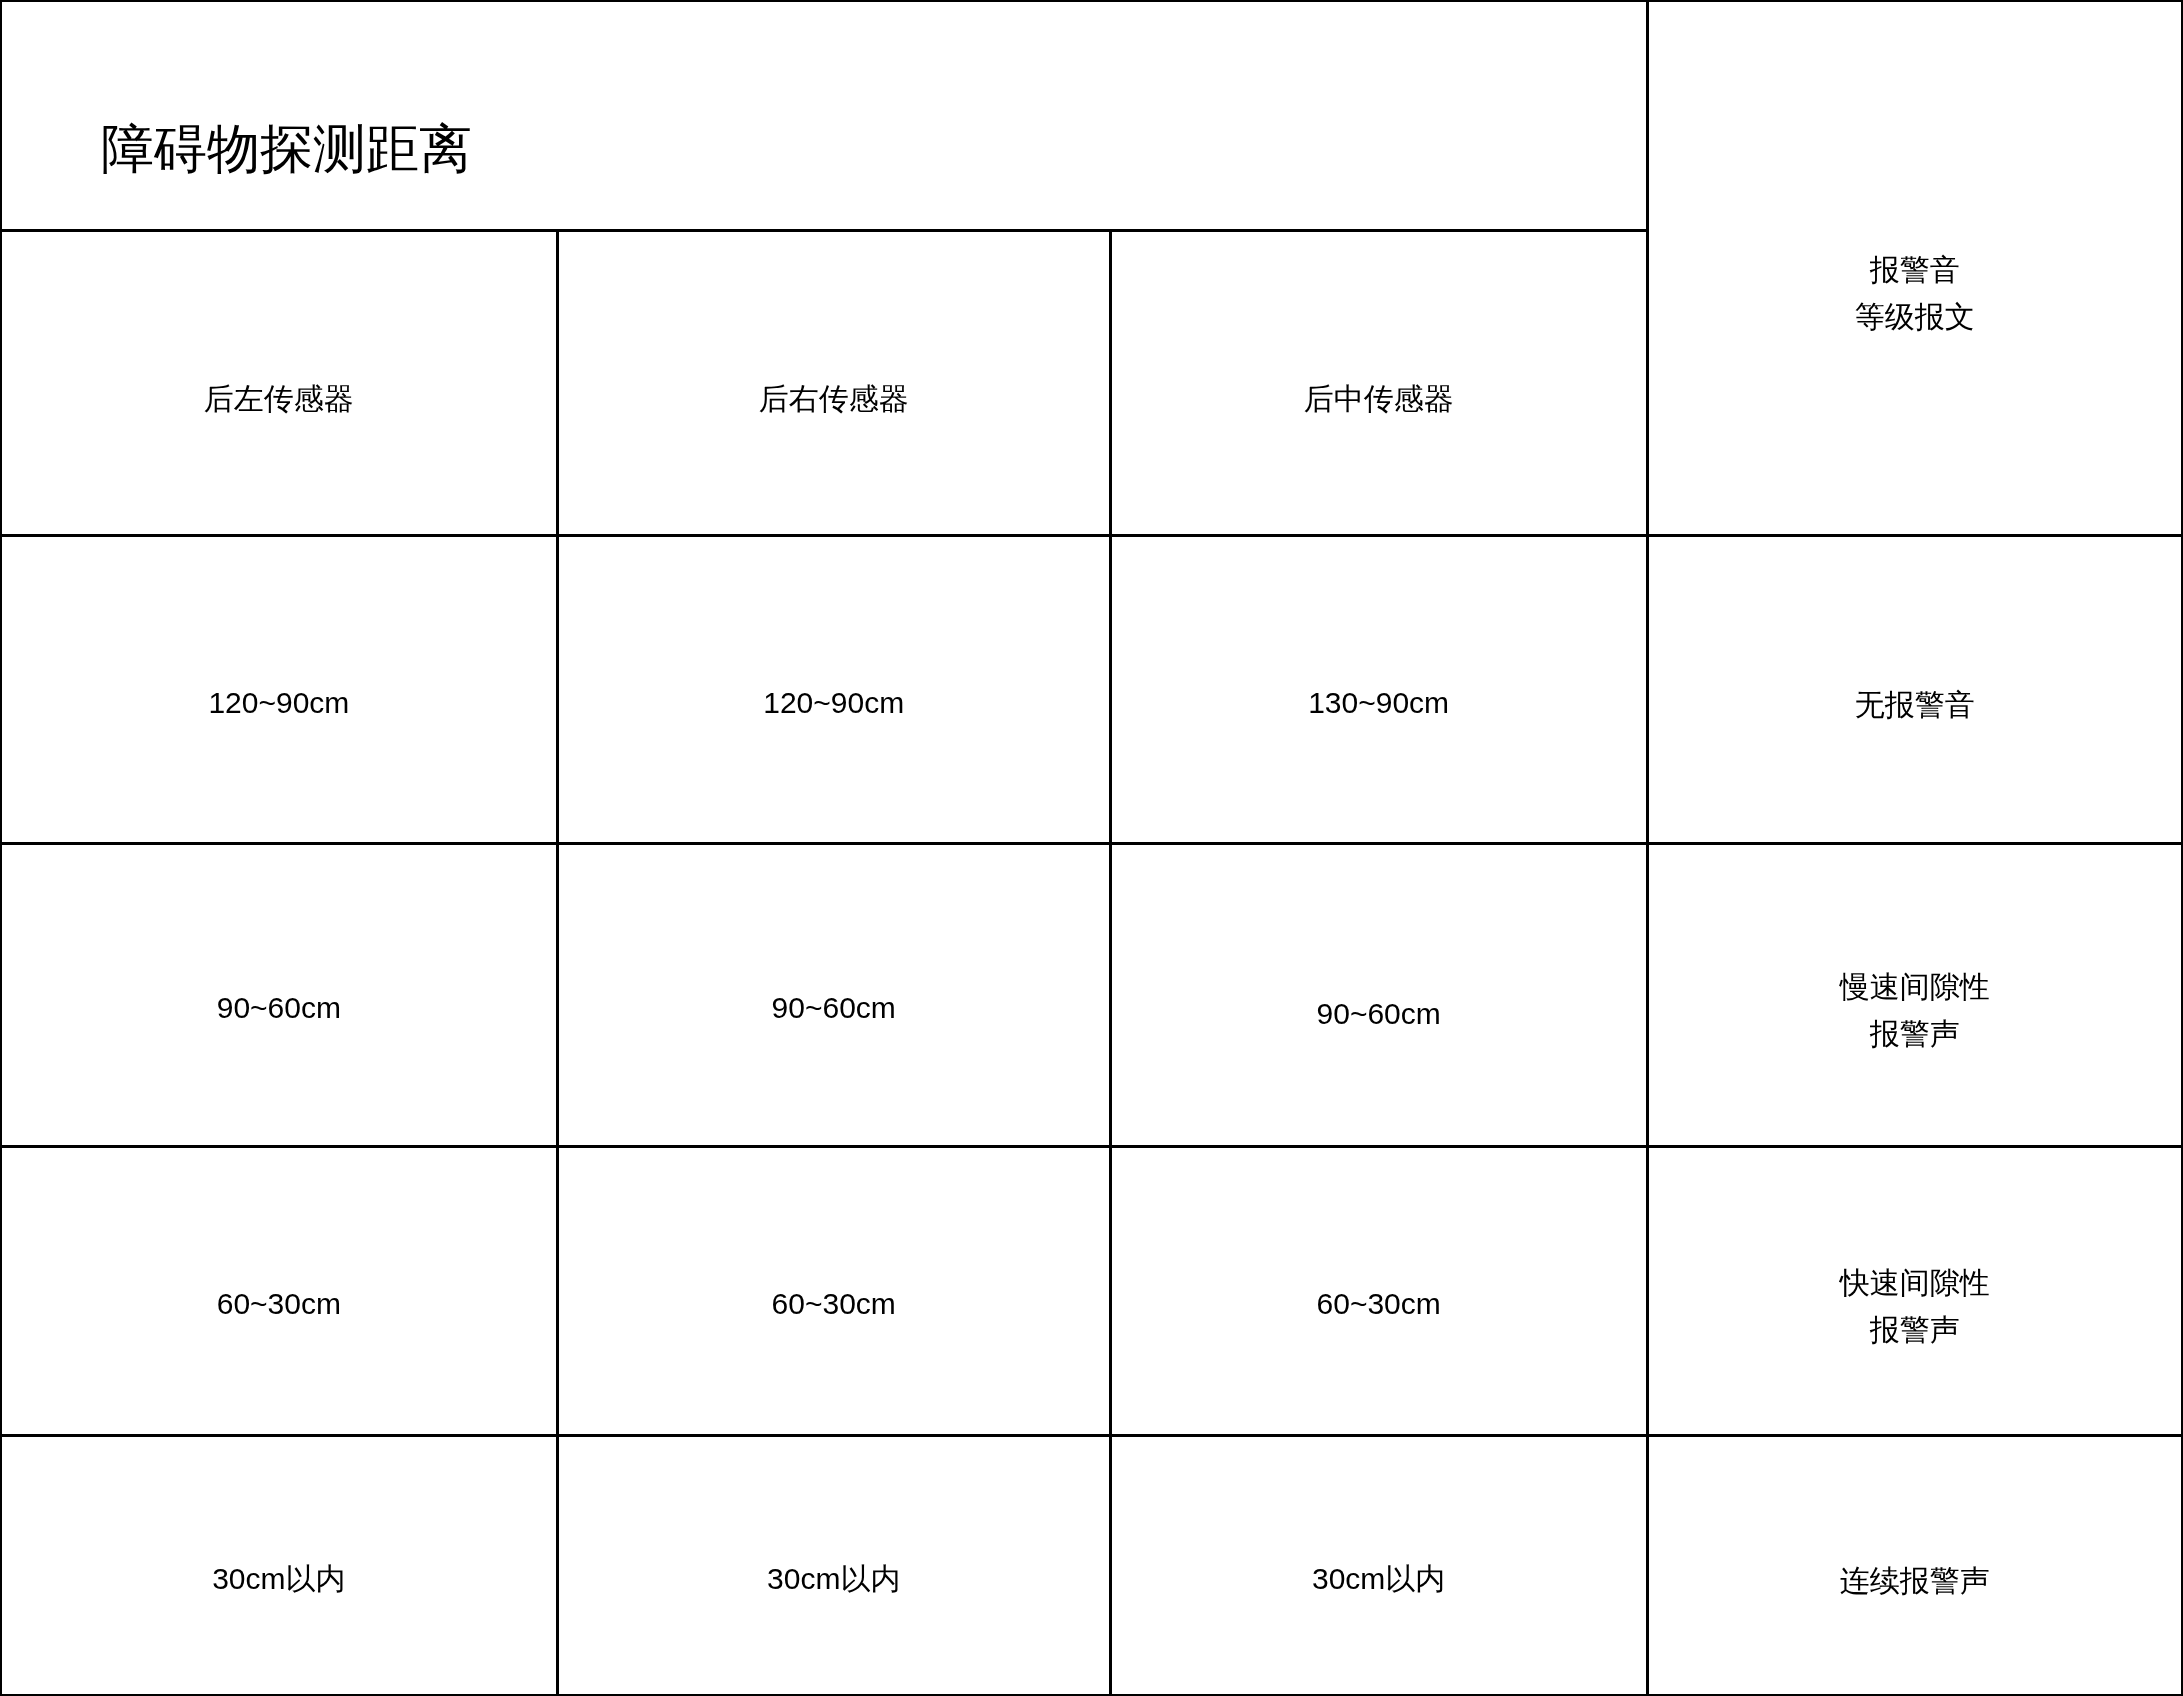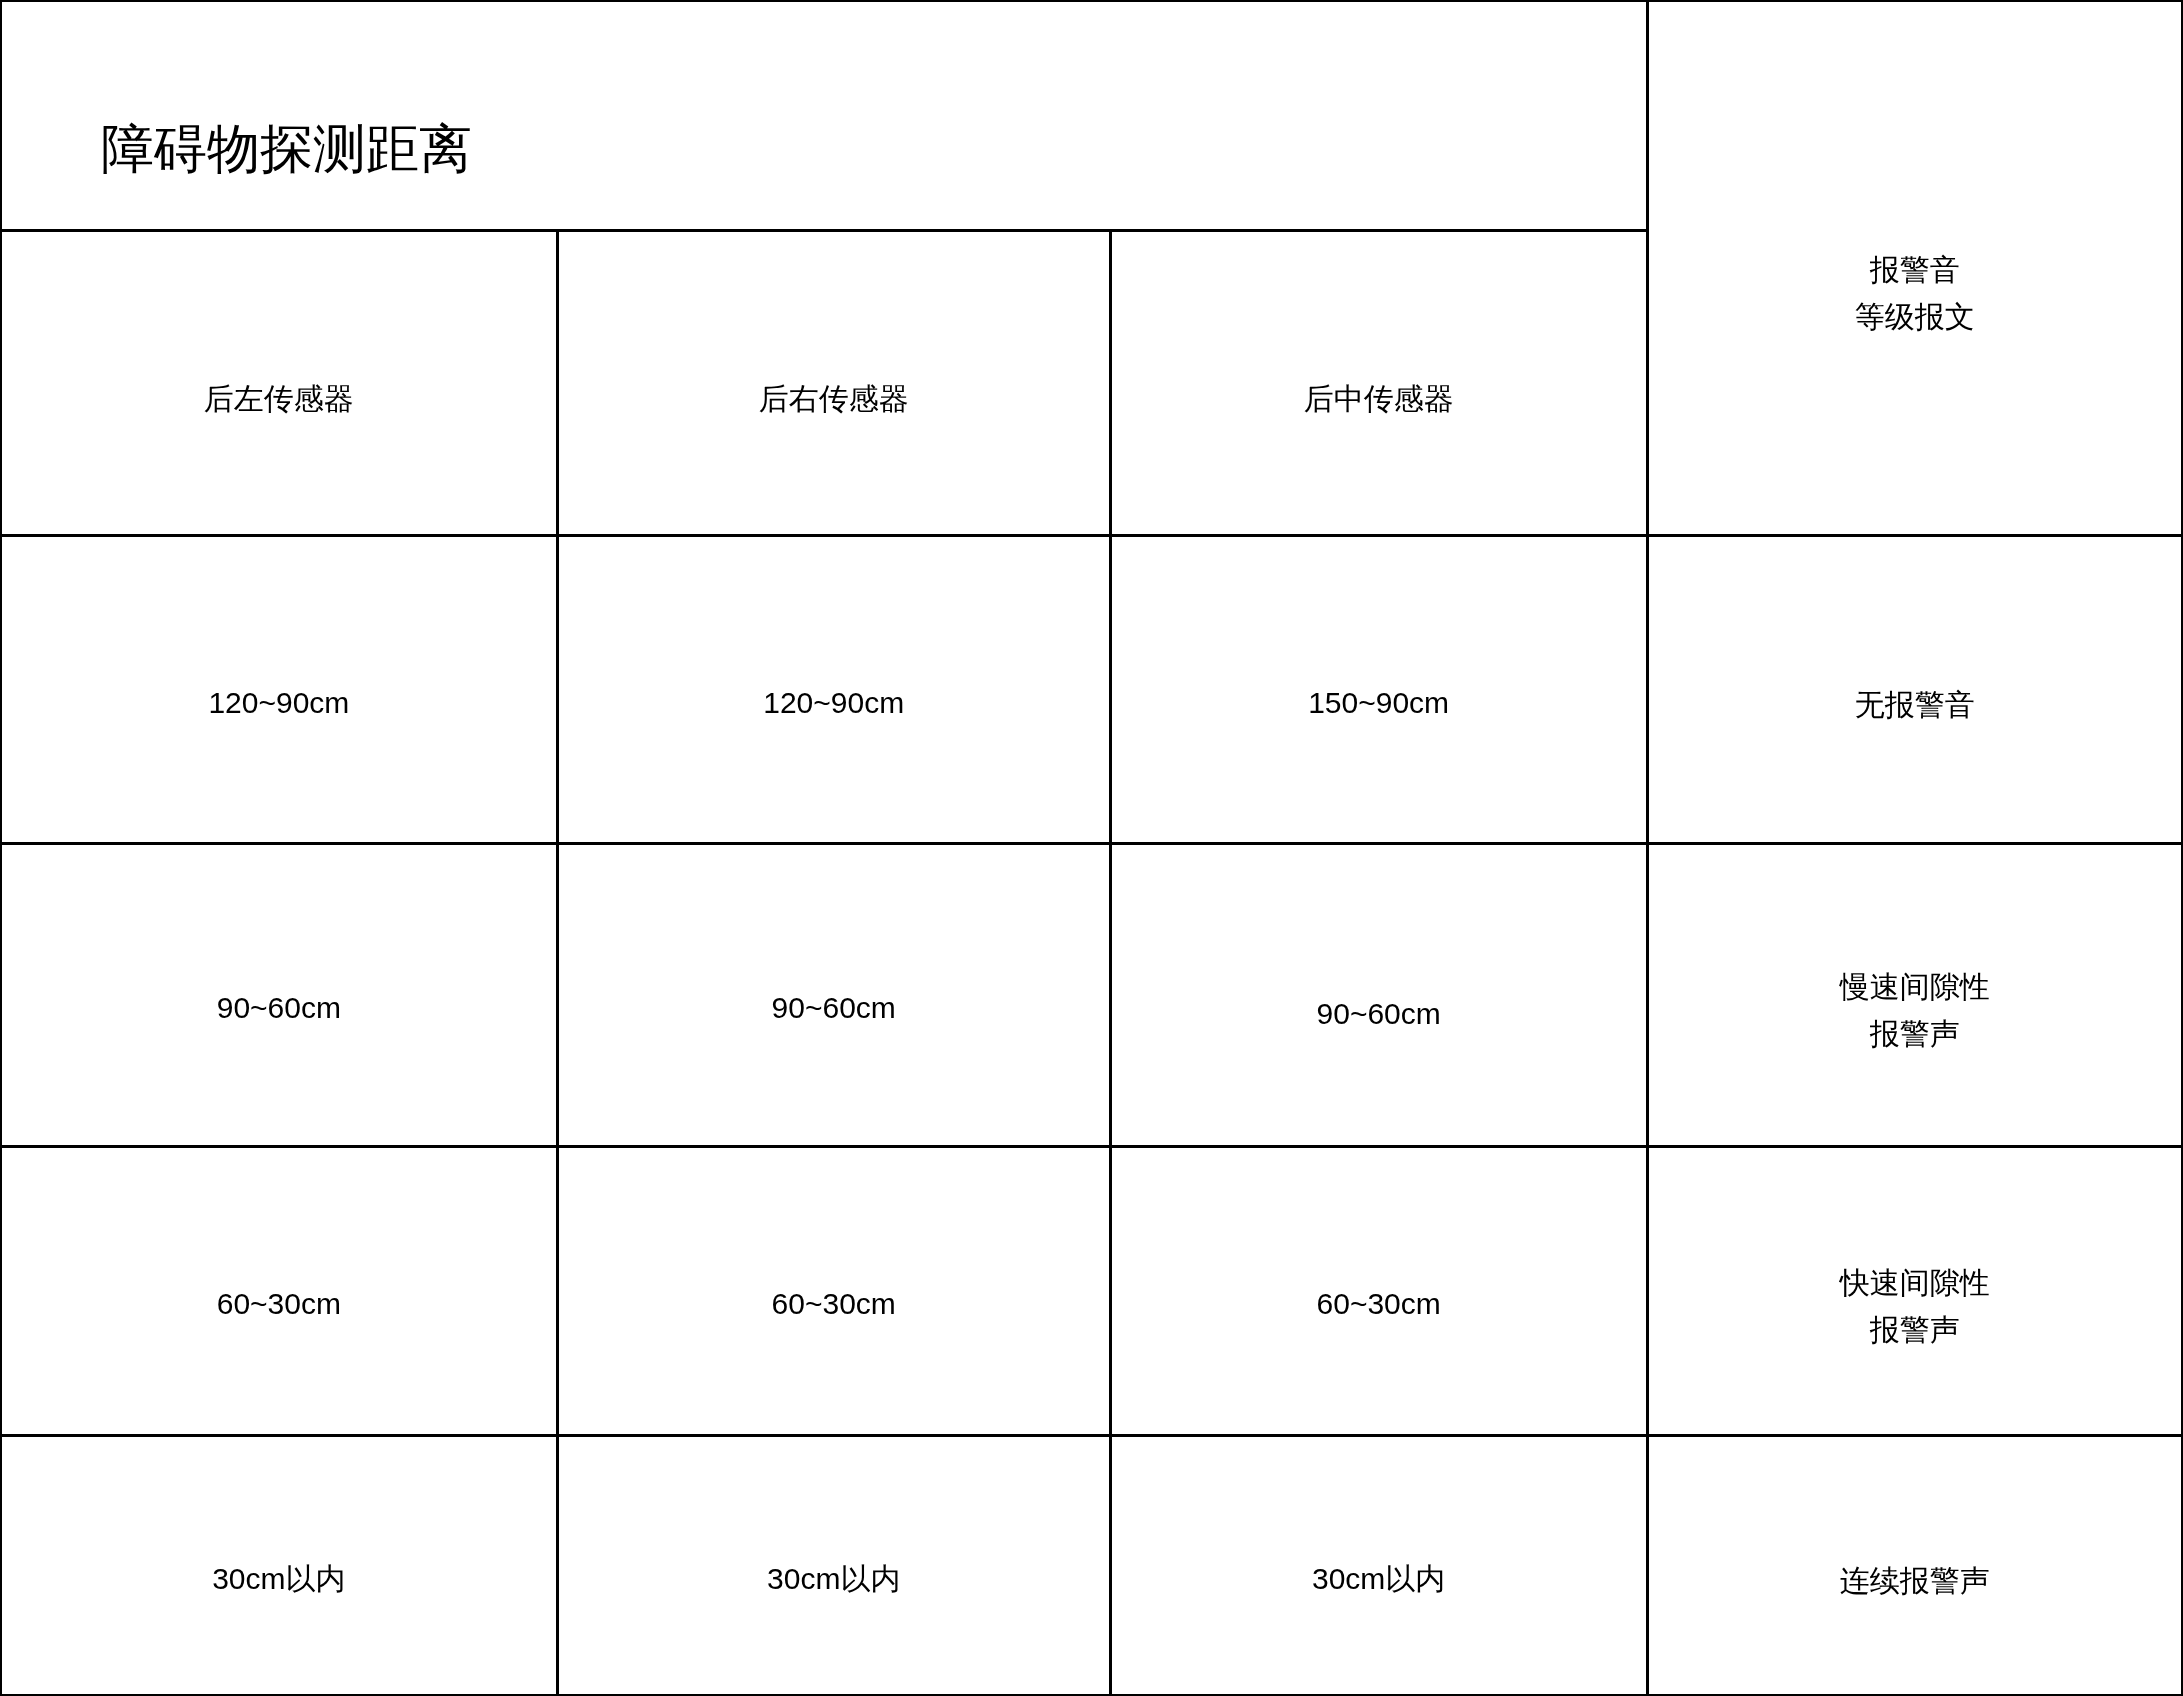--- a/index.html
+++ b/index.html
@@ -97,21 +97,21 @@
       <span class="line">后中传感器</span>
     </div>
 
     <div class="cell c1 r3">
       <span class="line">120~90cm</span>
     </div>
     <div class="cell c2 r3">
       <span class="line">120~90cm</span>
     </div>
     <div class="cell c3 r3">
-      <span class="line">150~90cm</span>
+      <span class="line">130~90cm</span>
     </div>
     <div class="cell alarm-cell c4 r3 last-col">
       <span class="line">无报警音</span>
       <span class="line"></span>
     </div>
 
     <div class="cell c1 r4">
       <span class="line">90~60cm</span>
     </div>
     <div class="cell c2 r4">

